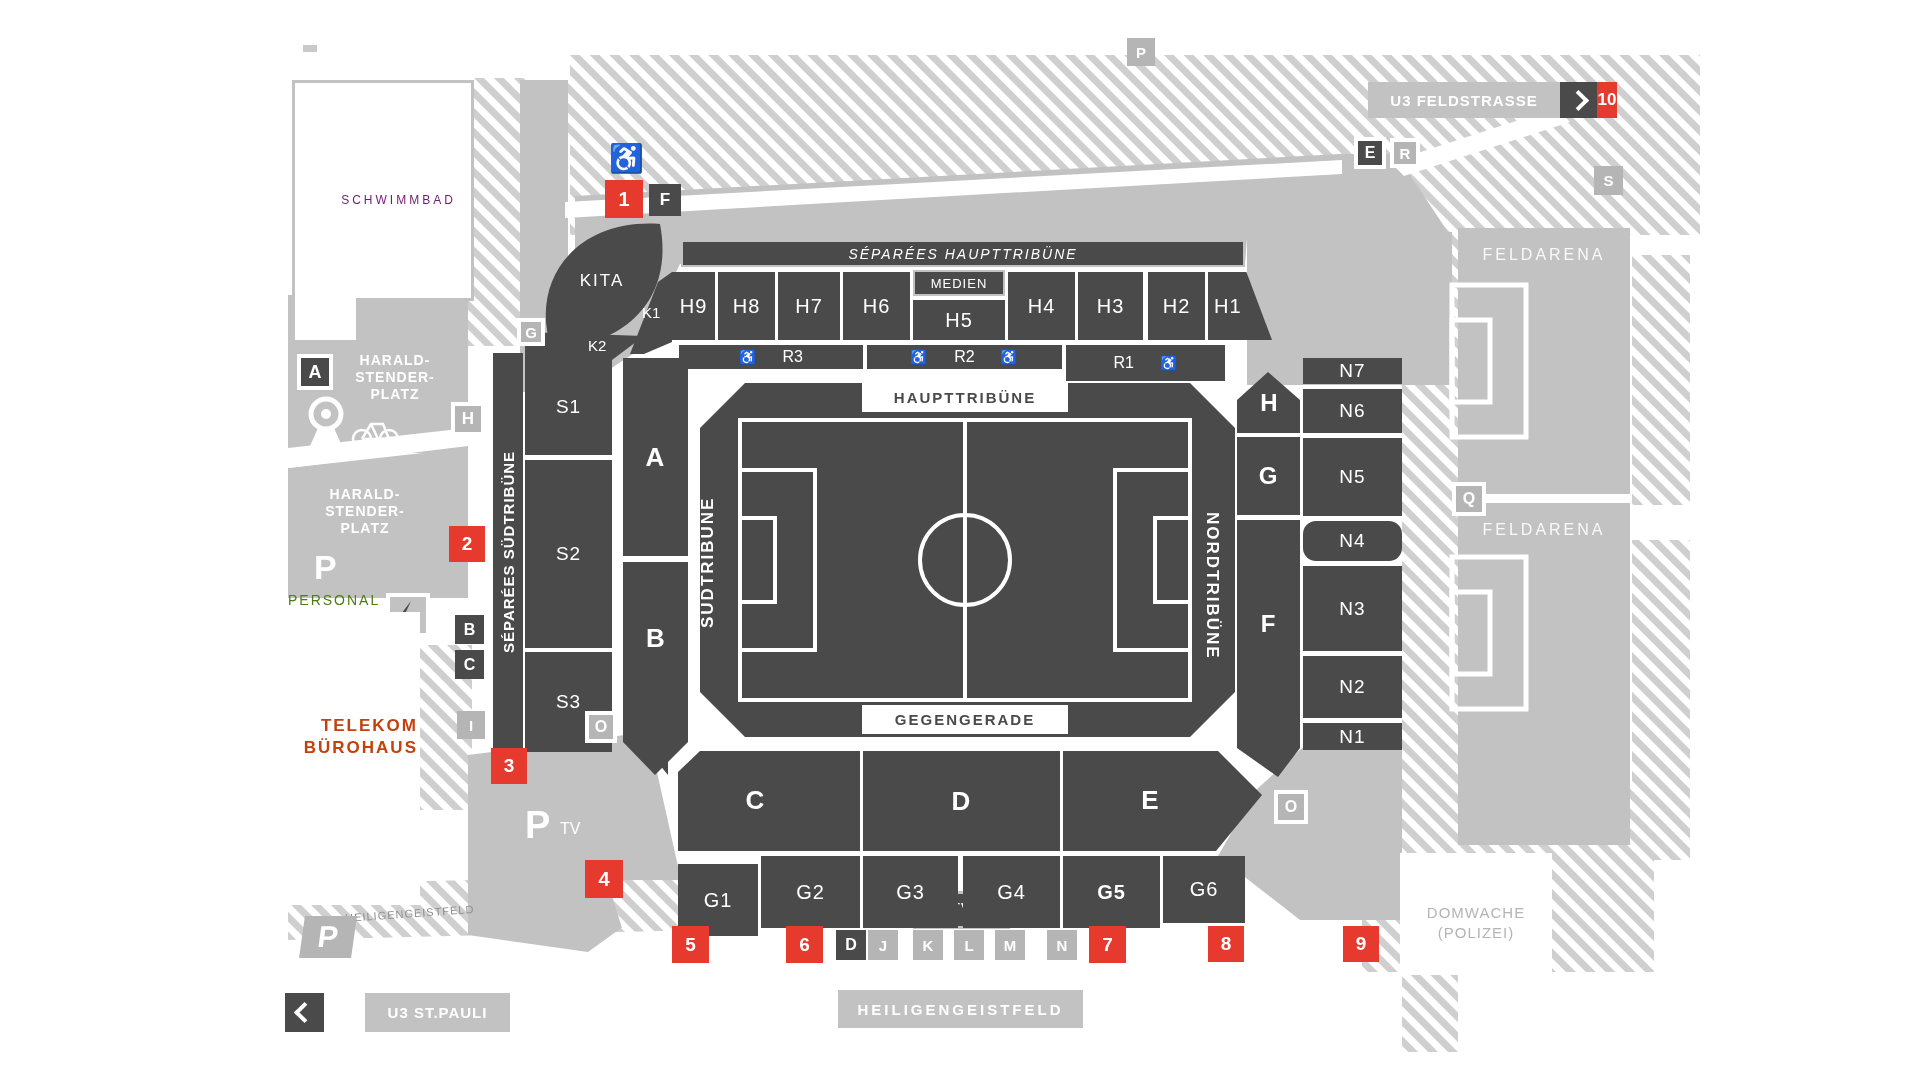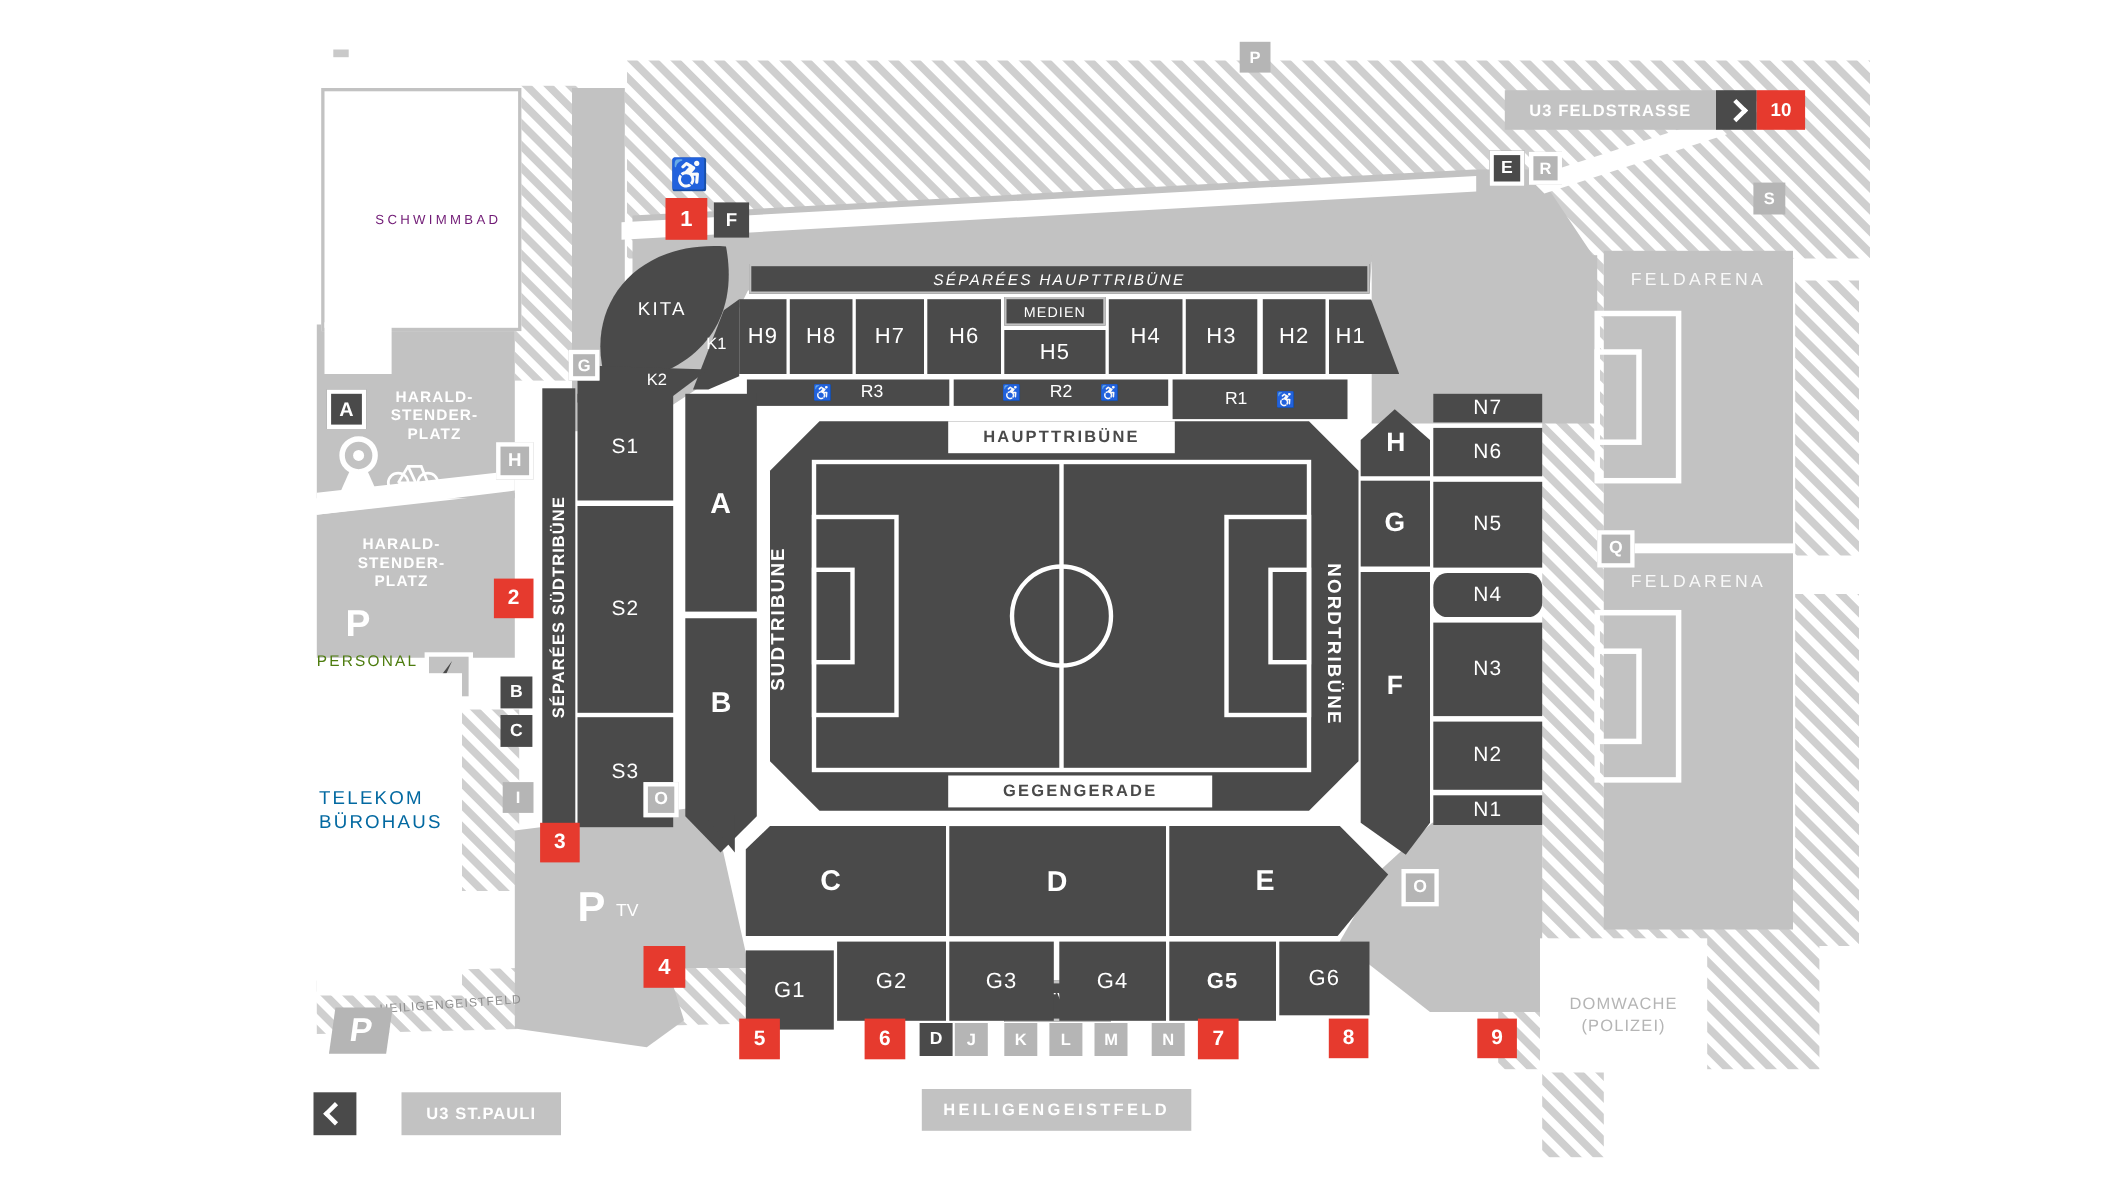--- a/index.html
+++ b/index.html
@@ -139,41 +139,41 @@
   <div class="abs" style="left:300px;top:486px;width:130px;text-align:center;color:#fff;font-size:14px;font-weight:700;letter-spacing:1px;line-height:17px;">
     <div>HARALD-</div>
     <div>STENDER-</div>
     <div>PLATZ</div>
   </div>
 
   <div class="abs" style="left:314px;top:548px;color:#fff;font-size:34px;font-weight:700;">P</div>
   <div class="abs" style="left:288px;top:592px;width:100px;color:#4d7c0f;font-size:14px;letter-spacing:2px;">PERSONAL</div>
 
   <div class="abs" style="left:288px;top:612px;width:132px;height:293px;background:#fff;"></div>
-  <div class="abs" style="left:290px;top:715px;width:128px;text-align:left;color:#0369a1;font-size:17px;letter-spacing:2px;line-height:22px;">
+  <div class="abs" style="left:290px;top:715px;width:128px;text-align:right;color:#c2410c;font-size:17px;letter-spacing:2px;line-height:22px;font-weight:bold;">
     <div>TELEKOM</div>
     <div>BÜROHAUS</div>
   </div>
 
   <div class="abs" style="left:345px;top:906px;width:170px;color:#8f8f8f;font-size:11px;letter-spacing:1px;transform:rotate(-4deg);">HEILIGENGEISTFELD</div>
 
   <div class="abs center" style="left:302px;top:916px;width:52px;height:42px;background:#b5b5b5;transform:skewX(-8deg);">
     <span style="color:#fff;font-size:30px;font-weight:700;">P</span>
   </div>
 
   <div class="abs center" style="left:285px;top:993px;width:39px;height:39px;background:#4a4a4a;">
     <span class="chev chev-l"></span>
   </div>
   <div class="banner-gray" style="left:324px;top:993px;width:145px;height:39px;font-size:15px;letter-spacing:1px;margin-left:41px;">U3 ST.PAULI</div>
 
   <div class="banner-gray" style="left:1368px;top:82px;width:192px;height:36px;font-size:15px;letter-spacing:1px;">U3 FELDSTRASSE</div>
   <div class="abs center" style="left:1560px;top:82px;width:37px;height:36px;background:#4a4a4a;">
     <span class="chev chev-r"></span>
   </div>
-  <div class="abs center" style="left:1597px;top:82px;width:44px;height:36px;background:#e63a2e;">
+  <div class="abs center" style="left:1597px;top:82px;width:20px;height:36px;background:#e63a2e;">
     <span style="color:#fff;font-size:17px;font-weight:700;">10</span>
   </div>
 
   <div class="banner-gray" style="left:838px;top:990px;width:245px;height:38px;font-size:15px;letter-spacing:3px;">HEILIGENGEISTFELD</div>
 
   <div class="abs" style="left:1400px;top:853px;width:152px;height:122px;background:#fff;"></div>
   <div class="abs" style="left:1400px;top:903px;width:152px;text-align:center;color:#b5b5b5;font-size:15px;letter-spacing:1px;line-height:20px;">
     <div>DOMWACHE</div>
     <div>(POLIZEI)</div>
   </div>
@@ -183,21 +183,21 @@
 
   <div class="abs center" style="left:562px;top:270px;width:80px;height:22px;color:#fff;font-size:17px;letter-spacing:2px;">KITA</div>
   <div class="abs" style="left:642px;top:304px;color:#fff;font-size:15px;">K1</div>
   <div class="abs" style="left:588px;top:337px;color:#fff;font-size:15px;">K2</div>
 
   <div class="banner-dark" style="left:681px;top:240px;width:560px;height:23px;font-size:14px;letter-spacing:2px;font-style:italic;">SÉPARÉES HAUPTTRIBÜNE</div>
   <div class="banner-dark" style="left:913px;top:270px;width:88px;height:22px;font-size:13px;letter-spacing:1px;">MEDIEN</div>
   <div class="sec" style="left:913px;top:300px;width:92px;height:40px;font-size:20px;">H5</div>
 
   <div class="banner-white" style="left:862px;top:383px;width:206px;height:29px;font-size:15px;">HAUPTTRIBÜNE</div>
-  <div class="banner-white" style="left:862px;top:705px;width:240px;height:29px;font-size:15px;">GEGENGERADE</div>
+  <div class="banner-white" style="left:862px;top:705px;width:206px;height:29px;font-size:15px;">GEGENGERADE</div>
 
   <div class="abs vtext vtext-up center" style="left:694px;top:445px;width:28px;height:235px;font-size:17px;letter-spacing:2px;">SÜDTRIBÜNE</div>
   <div class="abs vtext center" style="left:1198px;top:468px;width:28px;height:235px;font-size:17px;letter-spacing:2px;">NORDTRIBÜNE</div>
 
   <div class="abs" style="left:493px;top:353px;width:30px;height:398px;background:#4a4a4a;">
     <div class="vtext vtext-up center" style="width:30px;height:398px;font-size:15px;letter-spacing:1px;">SÉPARÉES SÜDTRIBÜNE</div>
   </div>
 
   <div class="rrow" style="left:679px;top:345px;width:184px;height:24px;">
     <span class="wc">♿</span>

